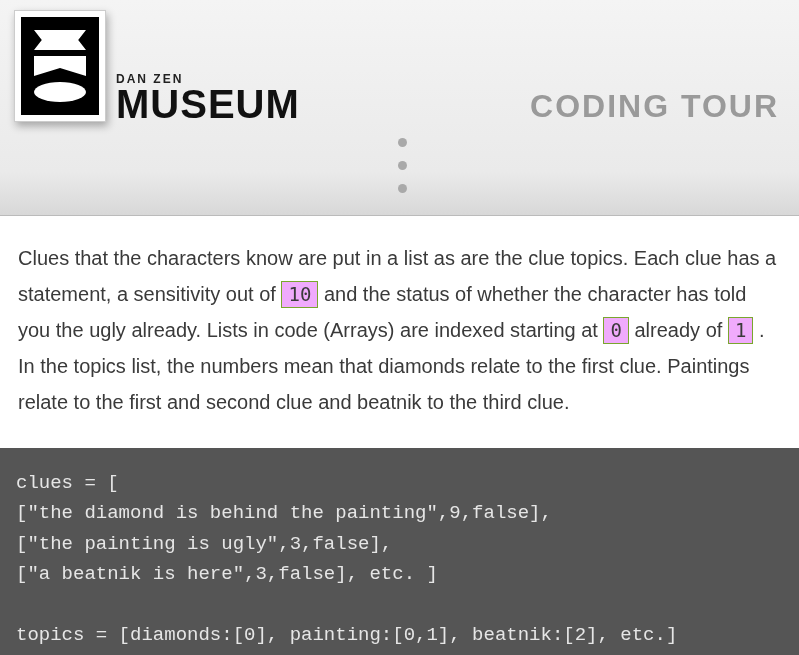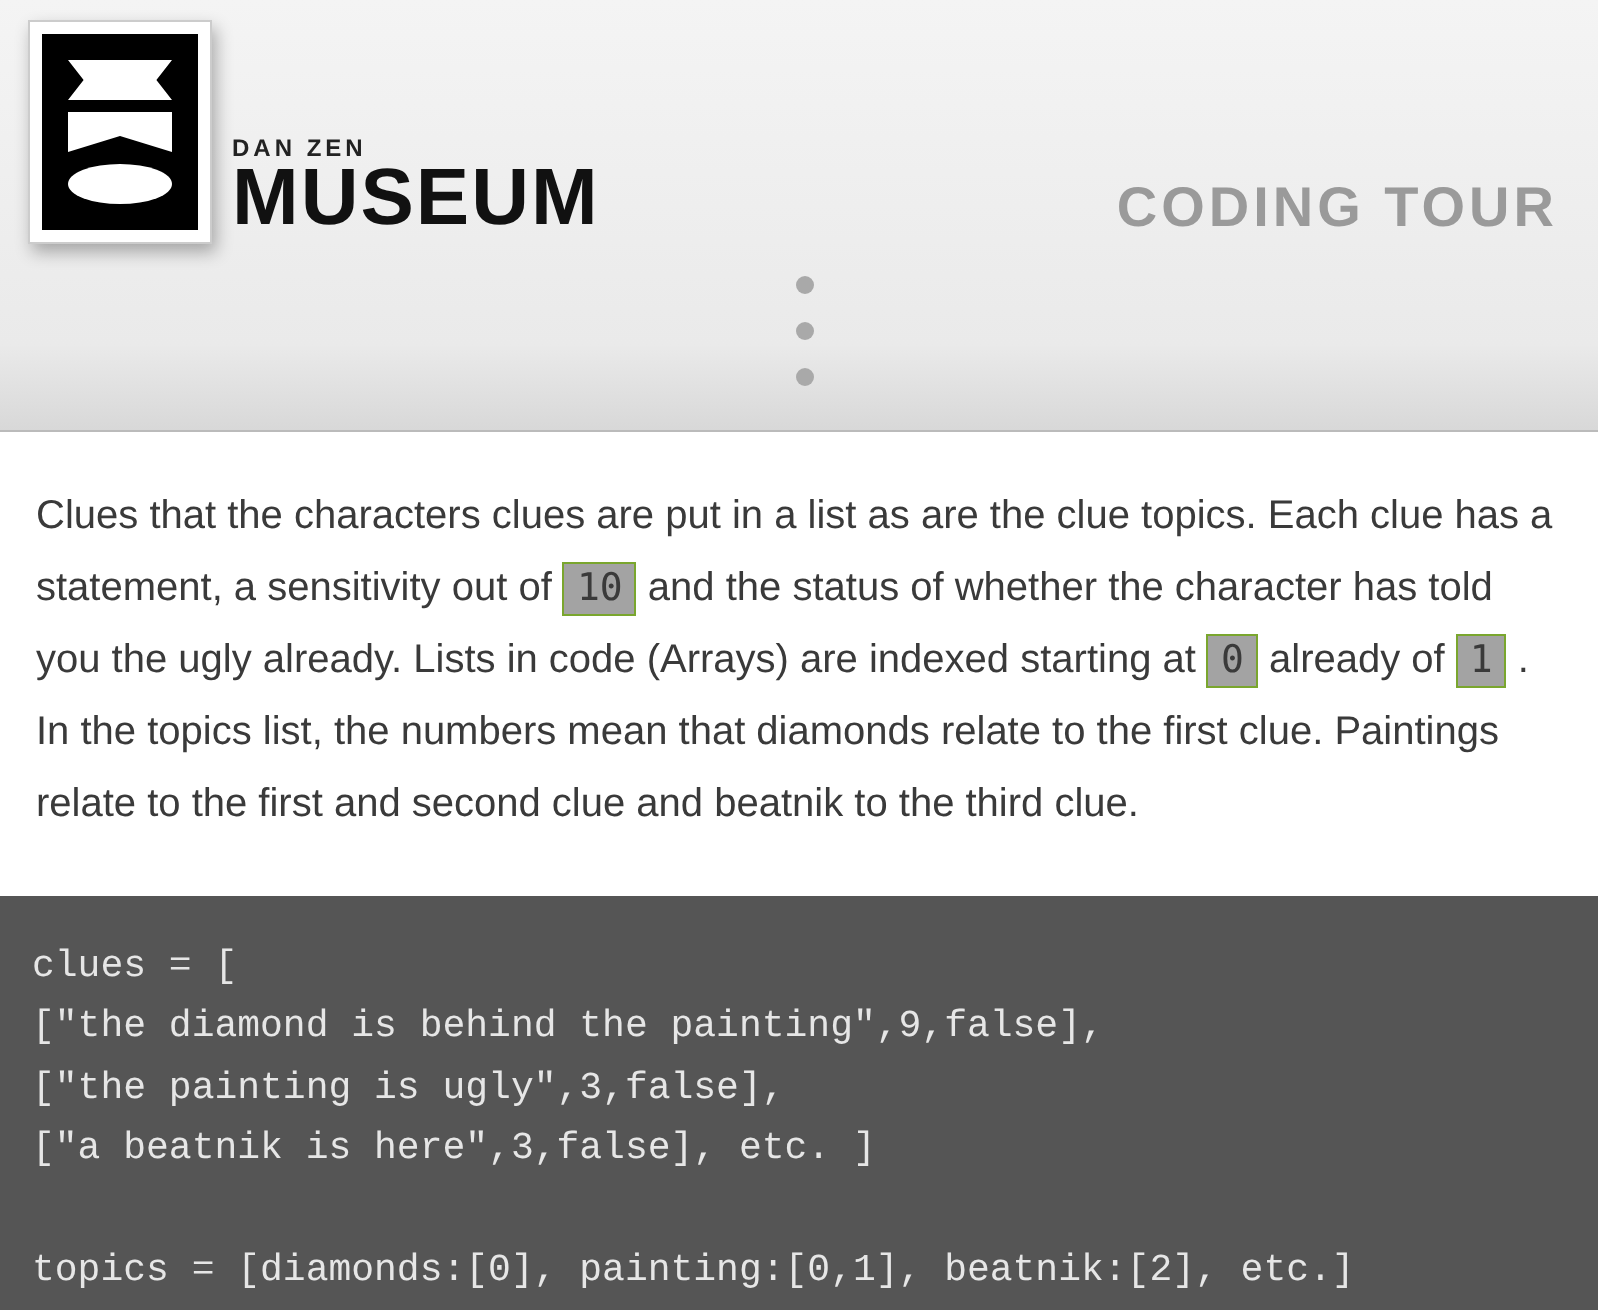--- a/index.html
+++ b/index.html
@@ -10,21 +10,21 @@
     color: #333;
   }
   .header {
     background: linear-gradient(to bottom, #f4f4f4 0%, #eaeaea 80%, #d8d8d8 100%);
     border-bottom: 1px solid #bbb;
     padding: 10px 14px 22px 14px;
     position: relative;
   }
   .top-row {
     display: flex;
-    align-items: center;
+    align-items: flex-end;
   }
   .logo-box {
     background: #fff;
     border: 1px solid #ccc;
     box-shadow: 2px 4px 8px rgba(0,0,0,0.3);
     padding: 6px;
     width: 92px;
     height: 112px;
     flex-shrink: 0;
   }
@@ -61,21 +61,21 @@
     font-weight: 800;
     letter-spacing: 1px;
     color: #111;
     line-height: 0.9;
     font-family: "Segoe UI", "Trebuchet MS", sans-serif;
   }
   .tour-label {
     position: absolute;
     right: 20px;
     top: 88px;
-    font-size: 28px;
+    font-size: 32px;
     font-weight: 600;
     letter-spacing: 2px;
     color: #9a9a9a;
   }
   .dots {
     display: flex;
     flex-direction: column;
     gap: 14px;
     align-items: center;
     margin-top: 16px;
@@ -89,21 +89,21 @@
   }
   .body-text {
     padding: 24px 18px 28px 18px;
     font-size: 20px;
     line-height: 1.8;
     color: #3a3a3a;
     font-family: "Segoe UI", Verdana, sans-serif;
   }
   .hl {
     display: inline-block;
-    background: #a3a3a3;
+    background: #f0abfc;
     border: 1px solid #7aa62e;
     padding: 0 6px;
     font-family: "Consolas", monospace;
     font-size: 19px;
     line-height: 1.3;
     vertical-align: baseline;
   }
   .code-block {
     background: #555;
     color: #e6e6e6;
@@ -133,21 +133,21 @@
   </div>
   <div class="tour-label">CODING TOUR</div>
   <div class="dots">
     <div class="dot"></div>
     <div class="dot"></div>
     <div class="dot"></div>
   </div>
 </div>
 
 <div class="body-text">
-  <span>Clues that the characters clues are put in a list as are the clue topics. Each clue has a statement, a sensitivity out of </span>
+  <span>Clues that the characters know are put in a list as are the clue topics. Each clue has a statement, a sensitivity out of </span>
   <span class="hl">10</span>
   <span> and the status of whether the character has told you the ugly already. Lists in code (Arrays) are indexed starting at </span>
   <span class="hl">0</span>
   <span> already of </span>
   <span class="hl">1</span>
   <span>. In the topics list, the numbers mean that diamonds relate to the first clue. Paintings relate to the first and second clue and beatnik to the third clue.</span>
 </div>
 
 <div class="code-block">clues = [
 ["the diamond is behind the painting",9,false],

